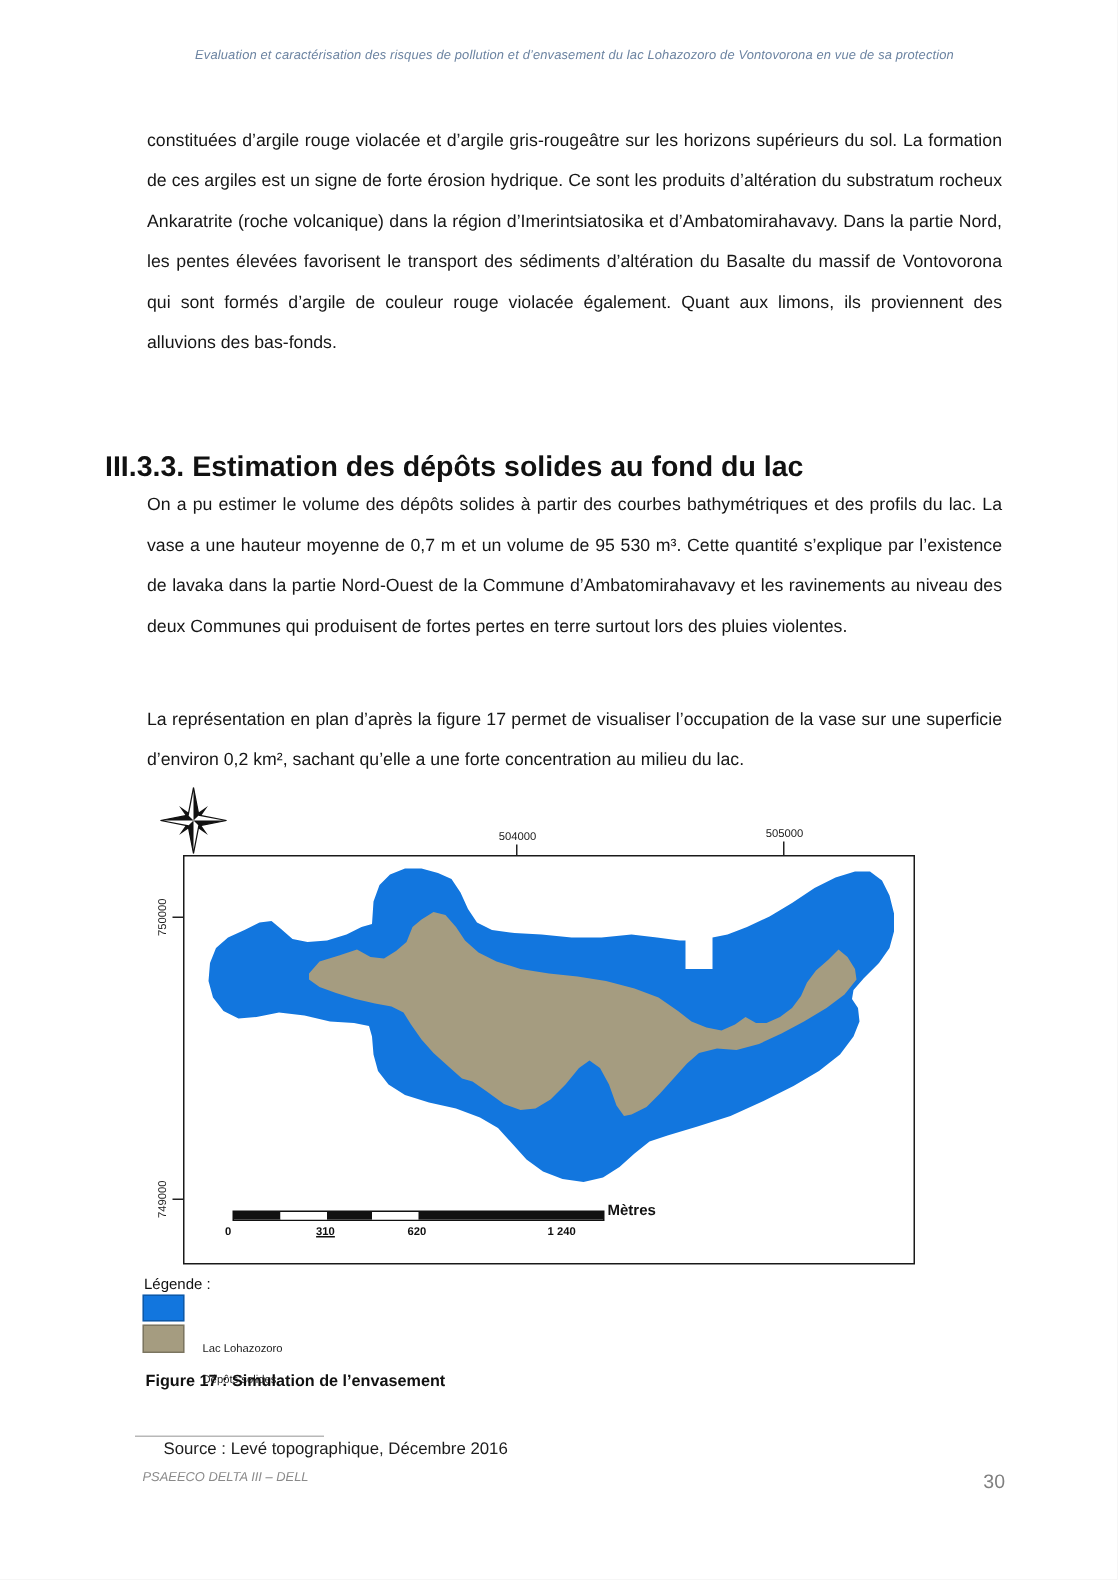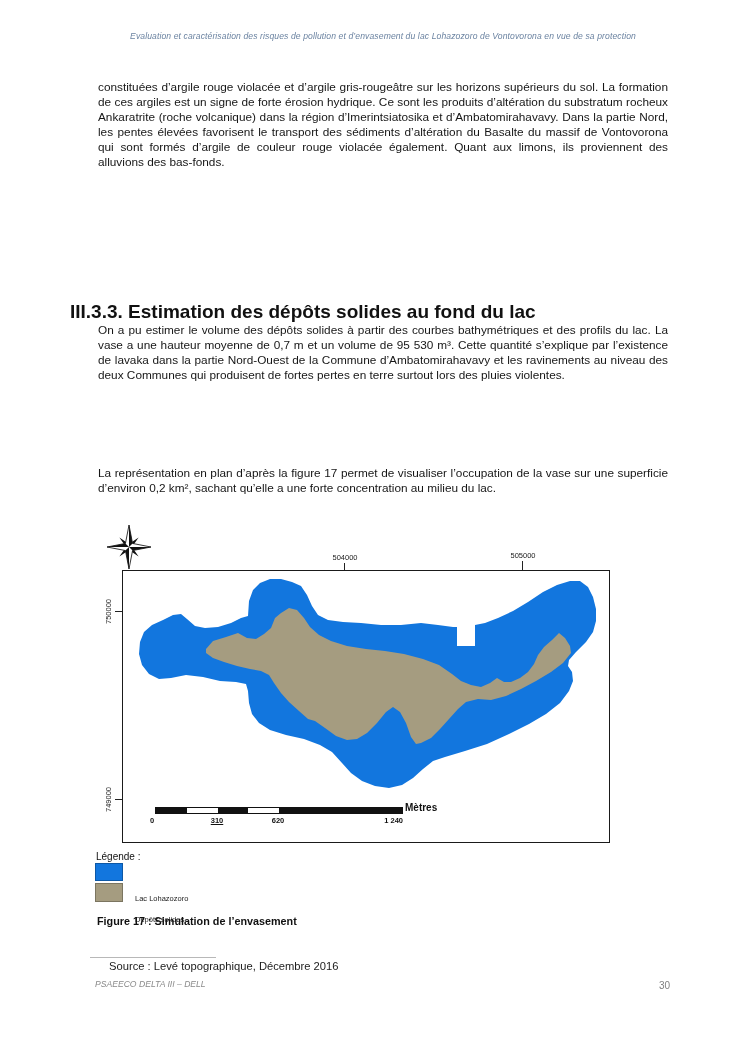--- a/index.html
+++ b/index.html
@@ -7,21 +7,21 @@
     position:relative; width:745px; height:1053px; background:#ffffff;
     font-family:"Liberation Sans", sans-serif; color:#1a1a1a;
     outline:1px solid #d9d9d9; overflow:hidden;
   }
   .doc-header {
     position:absolute; left:98px; top:31px; width:570px; text-align:center;
     font-style:italic; font-size:8.6px; color:#6b83a1; letter-spacing:0.1px;
   }
   .para {
     position:absolute; left:98px; width:570px;
-    font-size:11.8px; line-height:15px; text-align:justify; color:#161616;
+    font-size:11.8px; line-height:27px; text-align:justify; color:#161616;
   }
   #para1 { top:80px; }
   #para2 { top:323px; }
   #para3 { top:466px; }
   .section-heading {
     position:absolute; left:70px; top:301px; width:620px;
     font-size:19px; font-weight:bold; color:#111;
   }
   .figure { position:absolute; left:0; top:520px; width:745px; height:430px; }
   .compass { position:absolute; left:106px; top:4px; }
@@ -46,34 +46,34 @@
     position:absolute; left:32px; top:236px; width:246px; height:5px;
     border:1px solid #111; display:flex;
   }
   .sb-seg { height:100%; }
   .sb-b { background:#111; }
   .sb-w { background:#fff; }
   .sb-label { position:absolute; font-size:7.5px; font-weight:bold; color:#111; }
   #sbl-0 { left:27px; top:245px; width:12px; }
   #sbl-1 { left:79px; top:245px; width:30px; text-align:center;text-decoration:underline; }
   #sbl-2 { left:140px; top:245px; width:30px; text-align:center; }
-  #sbl-3 { left:242px; top:245px; width:38px; text-align:right; }
+  #sbl-3 { left:242px; top:245px; width:38px; }
   .sb-unit { position:absolute; left:282px; top:231px; font-size:10px; font-weight:bold; color:#111; }
   .legend-title { position:absolute; left:96px; top:851px; font-size:10px; font-weight:normal; color:#111; }
   .legend-swatch { position:absolute; left:95px; width:26px; border:1px solid rgba(0,0,0,0.25); }
   #lg-sw-1 { top:863px; height:16px; }
   #lg-sw-2 { top:883px; height:17px; }
   .legend-label { position:absolute; left:135px; font-size:7.5px; color:#222;margin-top:27px; }
   #lg-lb-1 { top:867px; }
   #lg-lb-2 { top:888px; }
   .fig-caption { position:absolute; left:97px; top:915px; font-size:10.8px; font-weight:bold; color:#111; }
   .fig-source { position:absolute; left:97px; top:960px; font-size:11.2px; color:#1c1c1c;margin-left:12px; }
   .foot-sep { position:absolute; left:90px; top:957px; width:126px; height:1px; background:#b8b8b8; }
   .footer-left { position:absolute; left:95px; top:979px; font-style:italic; font-size:8.6px; color:#8a8a8a; }
-  .page-num { position:absolute; left:638px; top:980px; width:32px; text-align:right; font-size:10px; color:#7f7f7f; }
+  .page-num { position:absolute; left:638px; top:980px; width:32px; text-align:right; font-size:13px; color:#7f7f7f; }
 </style>
 </head>
 <body>
 
 <div class="page">
 
   <div class="doc-header">Evaluation et caractérisation des risques de pollution et d’envasement du lac Lohazozoro de Vontovorona en vue de sa protection</div>
 
   <div class="para" id="para1">constituées d’argile rouge violacée et d’argile gris-rougeâtre sur les horizons supérieurs du sol. La formation de ces argiles est un signe de forte érosion hydrique. Ce sont les produits d’altération du substratum rocheux Ankaratrite (roche volcanique) dans la région d’Imerintsiatosika et d’Ambatomirahavavy. Dans la partie Nord, les pentes élevées favorisent le transport des sédiments d’altération du Basalte du massif de Vontovorona qui sont formés d’argile de couleur rouge violacée également. Quant aux limons, ils proviennent des alluvions des bas-fonds.</div>
 

